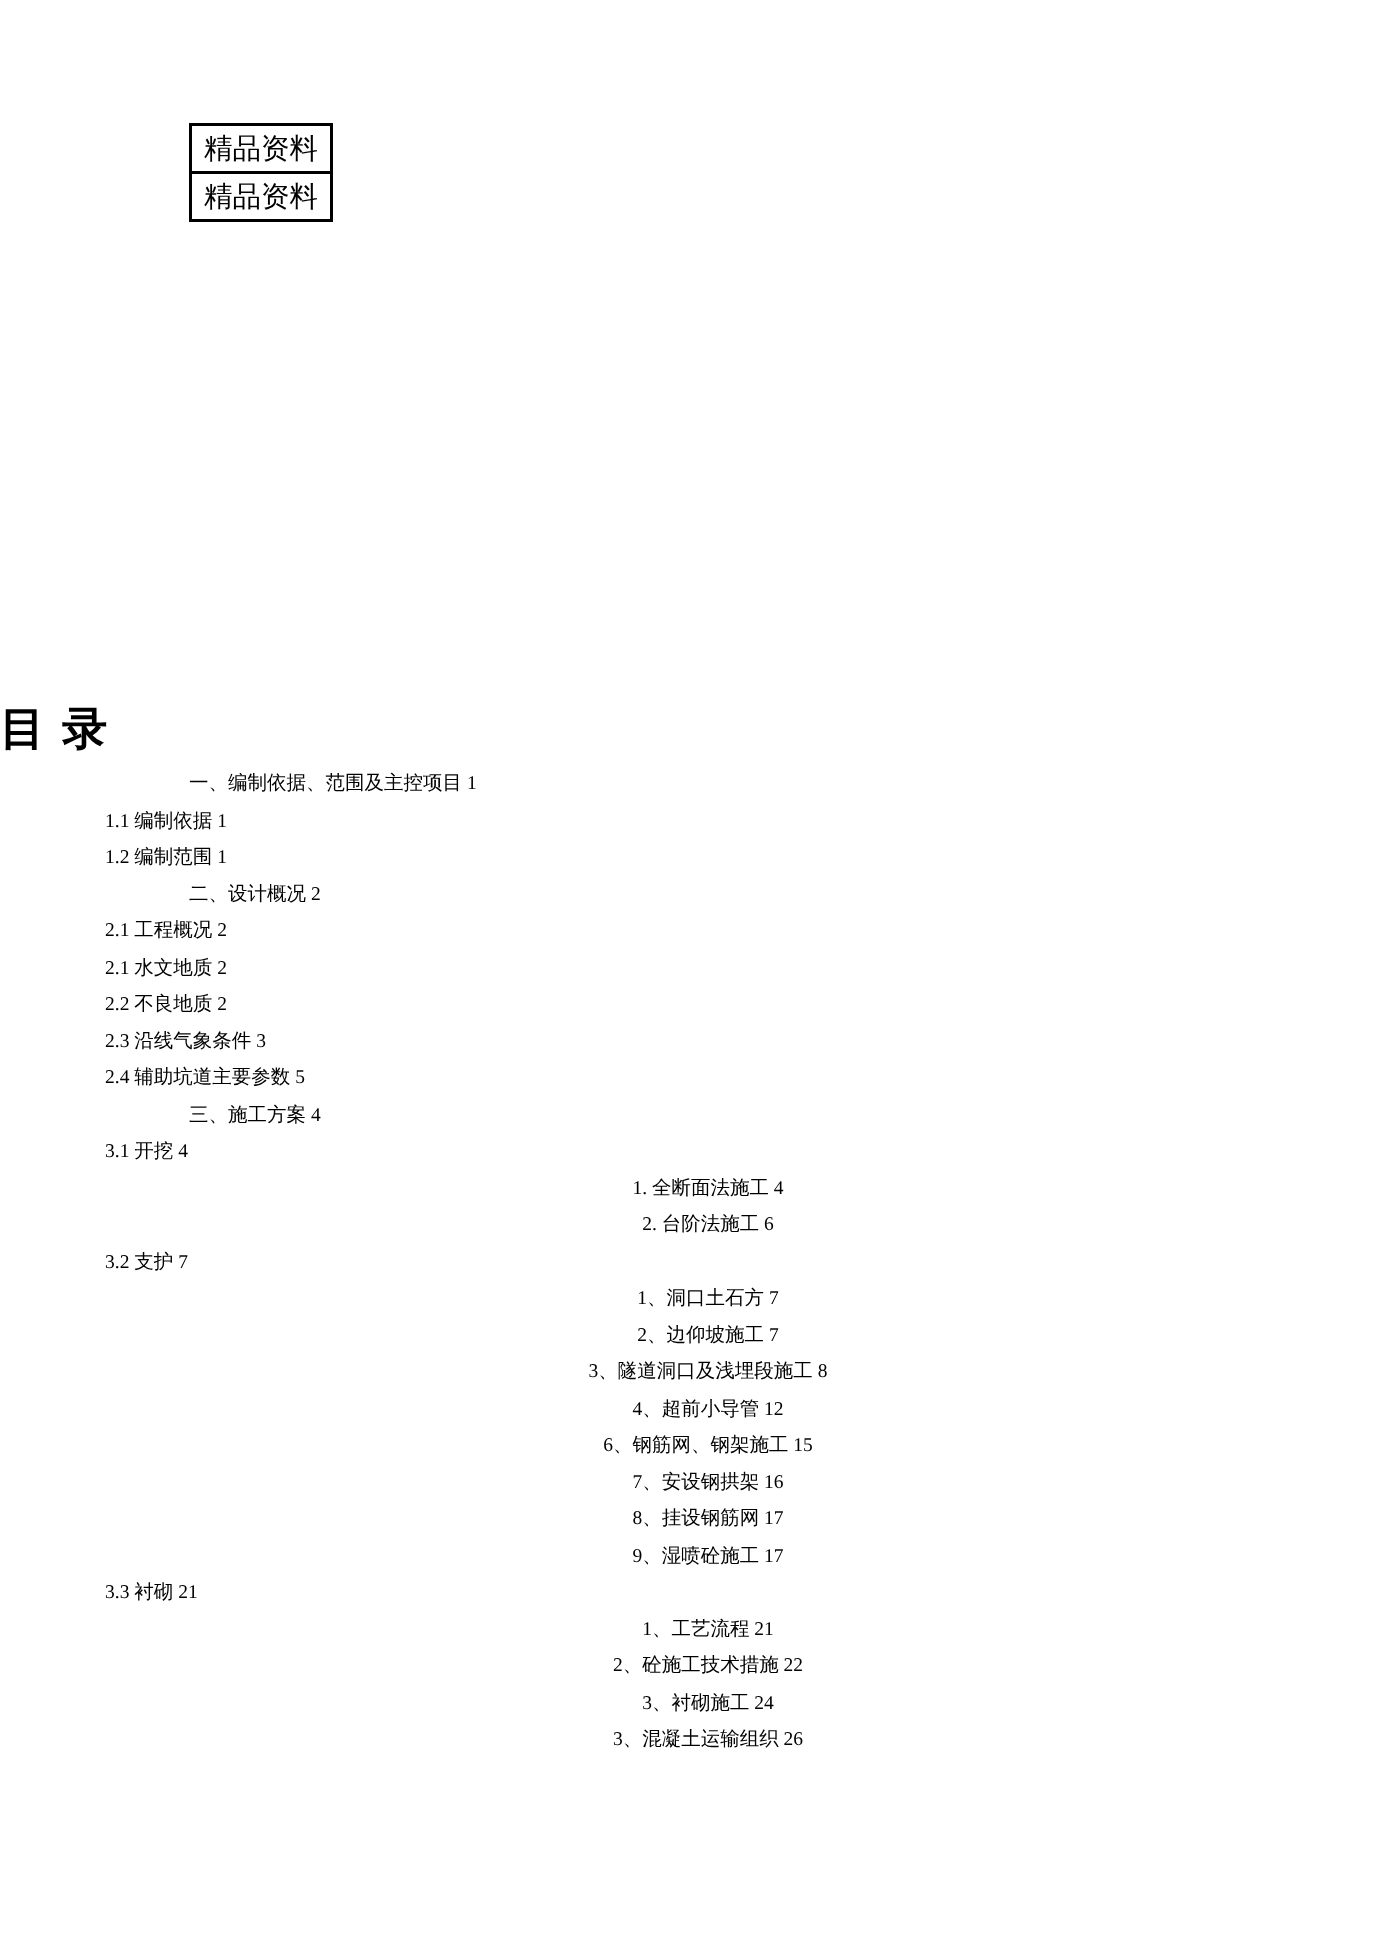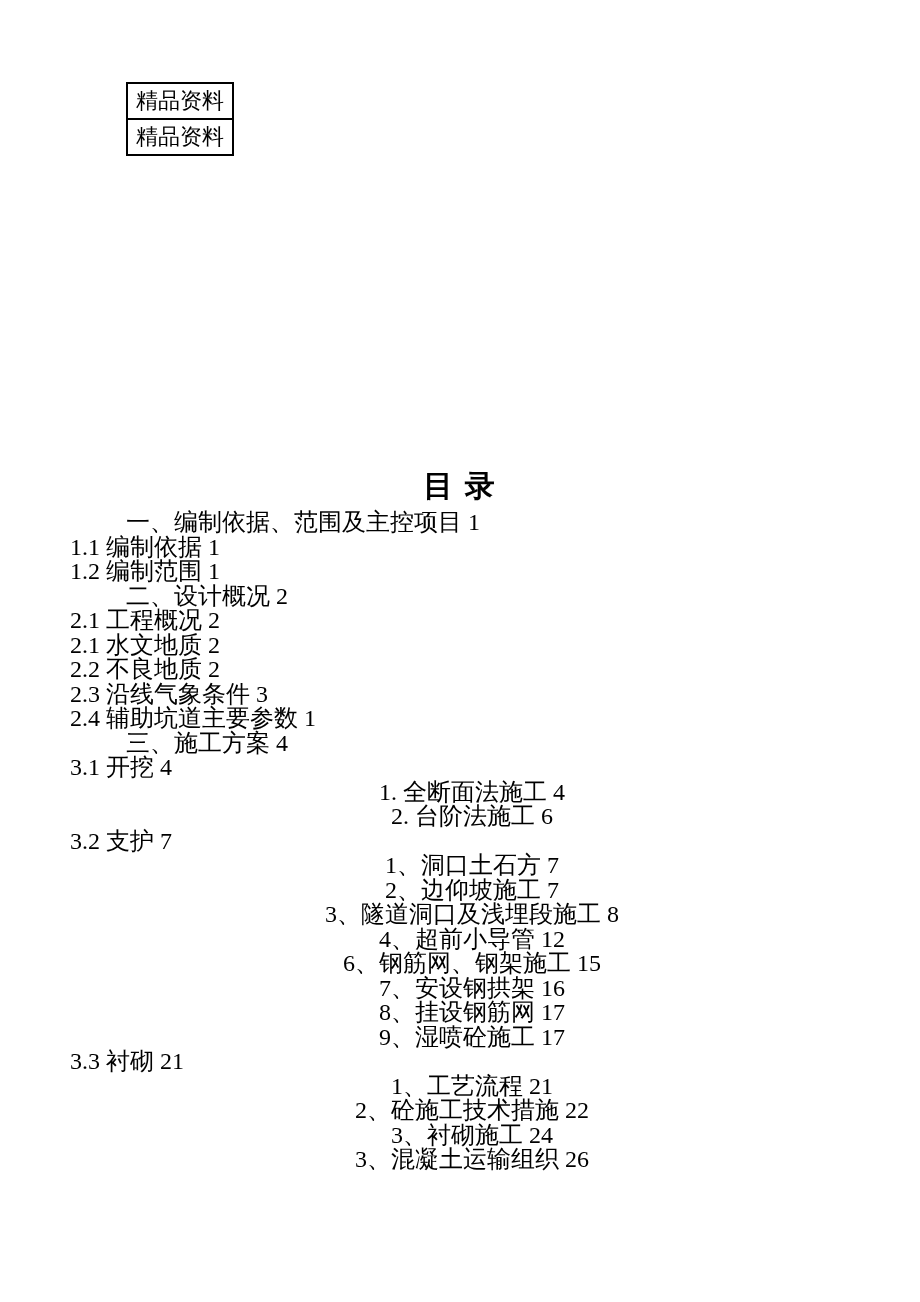--- a/index.html
+++ b/index.html
@@ -12,42 +12,42 @@
     position: relative;
   }
   .stamp-box {
     position: absolute;
     left: 126px;
     top: 82px;
     border: 2px solid #000;
   }
   .stamp-row {
     padding: 2px 8px;
-    font-size: 22px;
+    font-size: 19px;
     border-bottom: 2px solid #000;
     font-family: Liberation Serif, serif;
   }
   .stamp-row:last-child { border-bottom: none; }
   .page-title {
     position: absolute;
     top: 466px;
     left: 0;
     width: 920px;
-    text-align: center;
+    text-align: left;
     font-size: 30px;
     font-family: "KaiTi", "SimSun", serif;
     font-weight: bold;
     letter-spacing: 2px;
   }
   .toc {
     position: absolute;
     top: 510px;
     left: 0;
     width: 920px;
-    font-size: 24px;
+    font-size: 13px;
     line-height: 24.5px;
   }
   .lvl1 { padding-left: 126px; }
   .lvl2 { padding-left: 70px; }
   .lvl3 { text-align: center; width: 920px; margin-left: 12px; }
 </style>
 </head>
 <body>
 
 <div class="stamp-box">
@@ -59,21 +59,21 @@
 
 <div class="toc" id="toc-container">
     <div class="lvl1">一、编制依据、范围及主控项目 1</div>
     <div class="lvl2">1.1 编制依据 1</div>
     <div class="lvl2">1.2 编制范围 1</div>
     <div class="lvl1">二、设计概况 2</div>
     <div class="lvl2">2.1 工程概况 2</div>
     <div class="lvl2">2.1 水文地质 2</div>
     <div class="lvl2">2.2 不良地质 2</div>
     <div class="lvl2">2.3 沿线气象条件 3</div>
-    <div class="lvl2">2.4 辅助坑道主要参数 1</div>
+    <div class="lvl2">2.4 辅助坑道主要参数 5</div>
     <div class="lvl1">三、施工方案 4</div>
     <div class="lvl2">3.1 开挖 4</div>
     <div class="lvl3">1. 全断面法施工 4</div>
     <div class="lvl3">2. 台阶法施工 6</div>
     <div class="lvl2">3.2 支护 7</div>
     <div class="lvl3">1、洞口土石方 7</div>
     <div class="lvl3">2、边仰坡施工 7</div>
     <div class="lvl3">3、隧道洞口及浅埋段施工 8</div>
     <div class="lvl3">4、超前小导管 12</div>
     <div class="lvl3">6、钢筋网、钢架施工 15</div>

